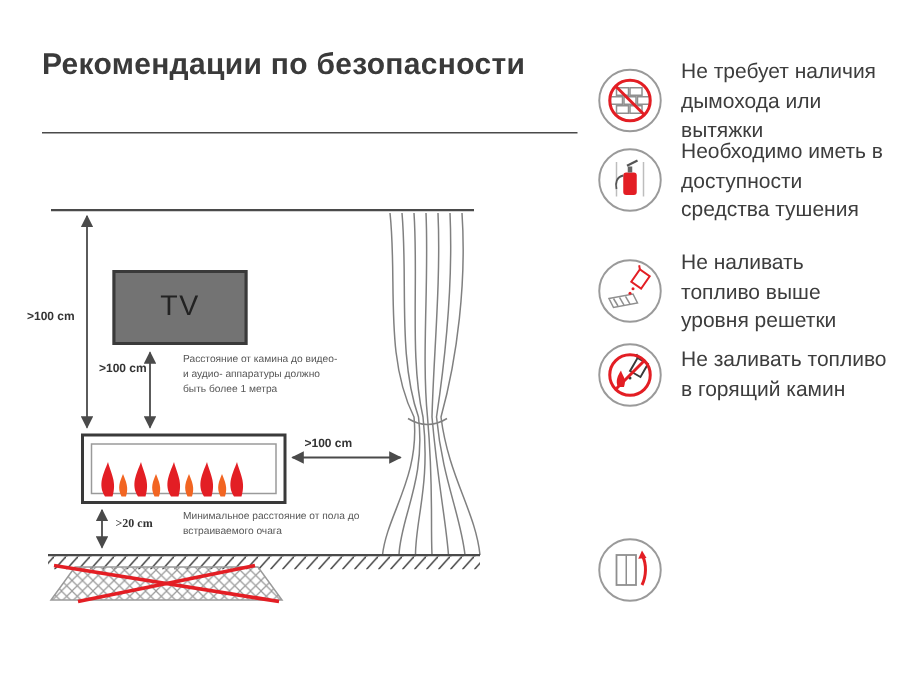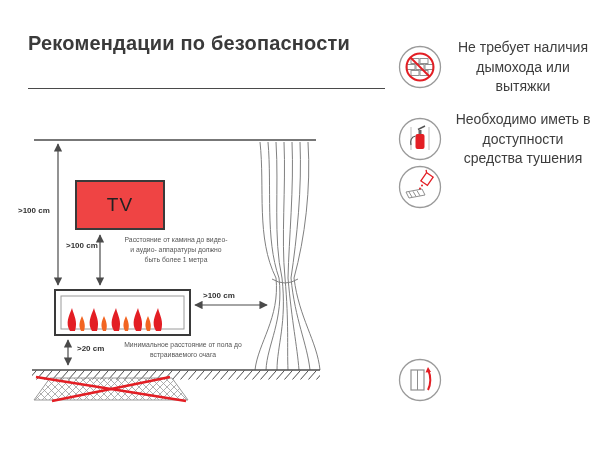--- a/index.html
+++ b/index.html
@@ -1,33 +1,33 @@
 <!DOCTYPE html>
 <html><head>
 <meta charset="utf-8">
 <style>
   * { margin:0; padding:0; box-sizing:border-box; }
   html,body { background:#ffffff; }
   body { font-family:"Liberation Sans", sans-serif; }
-  .screen { position:relative; width:593px; height:450px; background:#ffffff; overflow:hidden;text-align:center; }
+  .screen { position:relative; width:593px; height:450px; background:#ffffff; overflow:hidden; }
 
   .title { position:absolute; left:28px; top:32px; font-size:20px; font-weight:600; color:#3a3a3a; letter-spacing:.2px; }
   .divider { position:absolute; left:28px; top:88px; width:357px; height:1px; background:#4a4a4a; }
   .section-title { position:absolute; left:28px; top:107px; font-size:11px; font-weight:700; color:#1f1f1f; }
 
   .diagram { position:absolute; left:20px; top:128px; width:370px; height:310px; }
   .diagram > svg { position:absolute; left:0; top:0; }
   .tv-box { position:absolute; left:55px; top:52px; width:90px; height:50px; border:2px solid #3a3a3a;
             display:flex; align-items:center; justify-content:center; font-size:19px; color:#222;
-            letter-spacing:1px; background:#ef4444; }
+            letter-spacing:1px; background:#737373; }
   .dim { position:absolute; font-size:8px; font-weight:700; color:#333; white-space:nowrap; }
   .dim-left   { left:-2px; top:78px; }
   .dim-tv     { left:46px; top:113px; }
   .dim-curtain{ left:183px; top:163px; }
-  .dim-floor  { left:57px; top:216px; }
+  .dim-floor  { left:57px; top:216px;font-family:Liberation Serif, serif; }
   .note { position:absolute; font-size:6.8px; color:#555; line-height:1.5; }
   .note-tv    { left:102px; top:107px; width:108px; }
   .note-floor { left:102px; top:212px; width:122px; }
 
   .recs { position:absolute; left:398px; top:30px; width:198px; height:412px; }
   .rec-row { position:absolute; left:0; display:flex; align-items:center; gap:12px; }
   .rec-icon { width:44px; height:44px; flex:0 0 44px; }
   .rec-text { font-size:14px; color:#3d3d3d; line-height:1.4; width:138px; }
 </style>
 </head>
@@ -127,21 +127,21 @@
             <rect x="13" y="25.5" width="8" height="5"></rect>
               <rect x="22" y="25.5" width="8" height="5"></rect>
           </g>
           <circle cx="22" cy="22" r="13.5" fill="none" stroke="#e31e24" stroke-width="2"></circle>
           <line x1="12.5" y1="12.5" x2="31.5" y2="31.5" stroke="#e31e24" stroke-width="2"></line>
         </svg>
       </div>
       <div class="rec-text">Не требует наличия дымохода или вытяжки</div>
     </div>
 
-    <div class="rec-row" style="top:80px">
+    <div class="rec-row" style="top:61px">
       <div class="rec-icon">
         <svg width="44" height="44" viewBox="0 0 44 44">
           <circle cx="22" cy="22" r="20.5" fill="none" stroke="#9a9a9a" stroke-width="1.3"></circle>
           <line x1="13" y1="10" x2="13" y2="33" stroke="#bdbdbd" stroke-width="1"></line>
           <line x1="31" y1="10" x2="31" y2="33" stroke="#bdbdbd" stroke-width="1"></line>
           <rect x="17.5" y="17" width="9" height="15" rx="2" fill="#e31e24"></rect>
           <rect x="20.5" y="13" width="3" height="4" fill="#666666"></rect>
           <path d="M20,12.5 L27,9" stroke="#555555" stroke-width="1.5" fill="none"></path>
           <path d="M17.5,19 C13,20 12,24 13,28" stroke="#555555" stroke-width="1.2" fill="none"></path>
         </svg>
@@ -158,22 +158,39 @@
           <line x1="15" y1="26.3" x2="18" y2="31.4" stroke="#8f8f8f" stroke-width="1"></line>
           <line x1="19" y1="25.6" x2="22" y2="30.8" stroke="#8f8f8f" stroke-width="1"></line>
           <g transform="rotate(35 29 14)">
             <rect x="25" y="9" width="8" height="10" fill="none" stroke="#e31e24" stroke-width="1.3"></rect>
             <line x1="25" y1="9" x2="23" y2="7" stroke="#e31e24" stroke-width="1.3"></line>
           </g>
           <circle cx="24" cy="20.5" r="1" fill="#e31e24"></circle>
           <circle cx="22" cy="23.5" r="1" fill="#e31e24"></circle>
         </svg>
       </div>
-    </div>
-
+      <div class="rec-text">Не наливать топливо выше уровня решетки</div>
+    </div>
+
+    <div class="rec-row" style="top:198px">
+      <div class="rec-icon">
+        <svg width="44" height="44" viewBox="0 0 44 44">
+          <circle cx="22" cy="22" r="20.5" fill="none" stroke="#9a9a9a" stroke-width="1.3"></circle>
+          <path d="M14,30 C12,26 14,22 16,19 C17,23 20,24 18,30 Z" fill="#e31e24"></path>
+          <g transform="rotate(30 28 17)">
+            <rect x="24" y="12" width="8" height="10" fill="none" stroke="#3a3a3a" stroke-width="1.3"></rect>
+            <line x1="24" y1="12" x2="22" y2="10" stroke="#3a3a3a" stroke-width="1.3"></line>
+          </g>
+          <circle cx="22" cy="24" r="1" fill="#3a3a3a"></circle>
+          <circle cx="22" cy="22" r="13.5" fill="none" stroke="#e31e24" stroke-width="2"></circle>
+          <line x1="12.5" y1="31.5" x2="31.5" y2="12.5" stroke="#e31e24" stroke-width="2"></line>
+        </svg>
+      </div>
+      <div class="rec-text">Не заливать топливо в горящий камин</div>
+    </div>
 
 
     <div class="rec-row" style="top:328px">
       <div class="rec-icon">
         <svg width="44" height="44" viewBox="0 0 44 44">
           <circle cx="22" cy="22" r="20.5" fill="none" stroke="#9a9a9a" stroke-width="1.3"></circle>
           <rect x="13" y="12" width="13" height="20" fill="none" stroke="#8f8f8f" stroke-width="1.2"></rect>
           <line x1="19.5" y1="12" x2="19.5" y2="32" stroke="#8f8f8f" stroke-width="1"></line>
           <path d="M30,32 C33,26 33,18 30.5,13" fill="none" stroke="#e31e24" stroke-width="2"></path>
           <polygon points="27.5,14.5 30,9 33,14" fill="#e31e24"></polygon>

